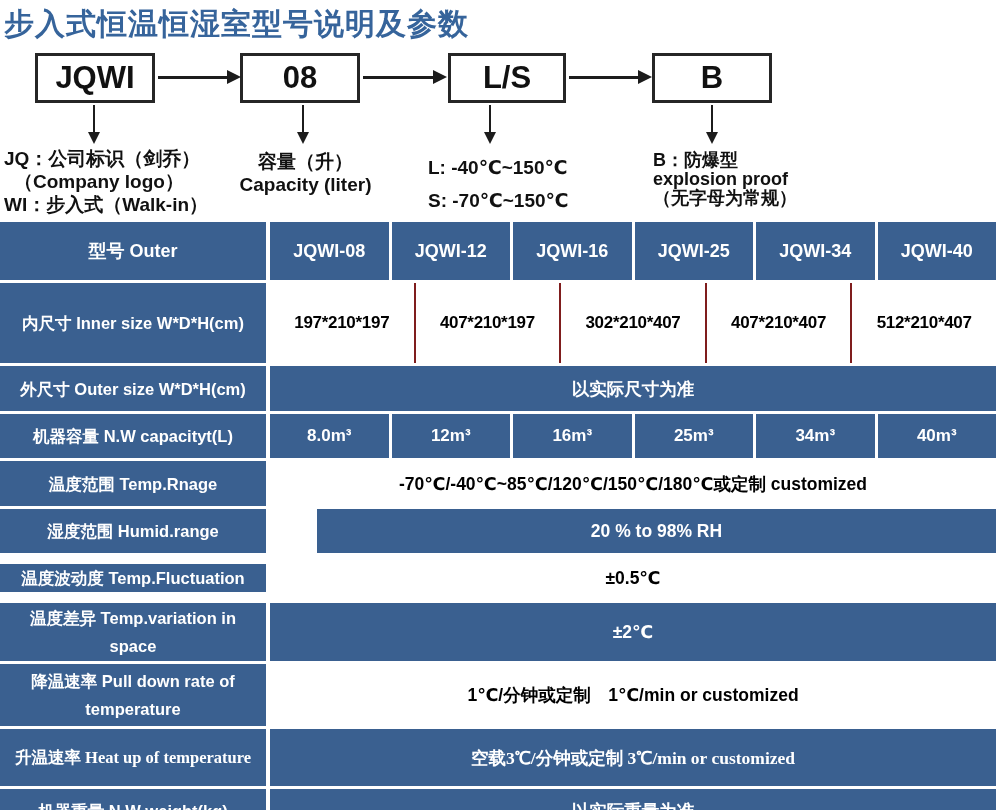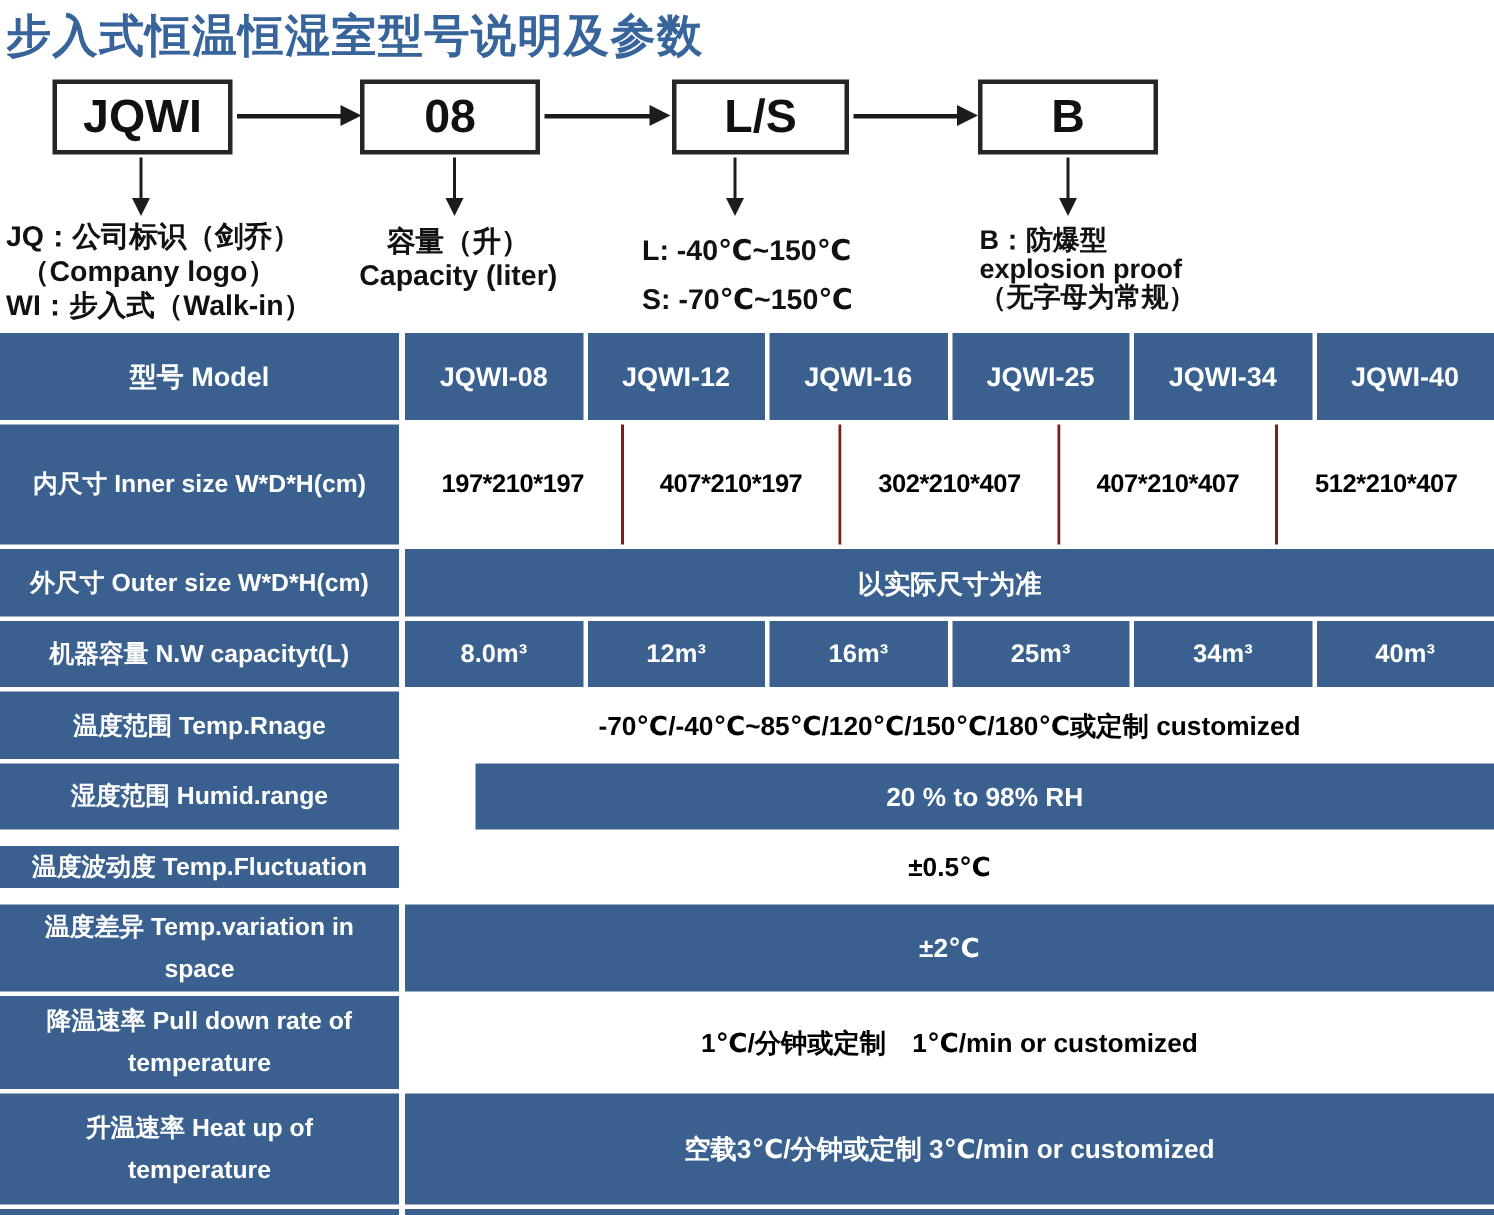--- a/index.html
+++ b/index.html
@@ -58,21 +58,21 @@
   .white-m { background:#fff; color:#000; }
   .r-header   { height:58px; } .r-header .tlabel, .r-header .tcell { font-size:18px; }
   .r-inner    { height:80px; } .r-inner .tcell { font-size:17px; letter-spacing:-0.3px; }
   .r-outer    { height:45px; }
   .r-capacity { height:44px; }
   .r-temp     { height:45px; }
   .r-humid    { height:44px;gap:47px; }
   .r-fluct    { height:44px;align-items:center; }
   .r-variation{ height:58px; }
   .r-pulldown { height:62px; }
-  .r-heatup   { height:74px; }
+  .r-heatup   { height:57px;font-family:Liberation Serif, serif; }
   .r-weight   { height:44px; }
 </style>
 </head>
 <body>
 
 <div class="page">
 
   <div class="page-title">步入式恒温恒湿室型号说明及参数</div>
 
   <div class="fbox fbox-1">
@@ -112,21 +112,21 @@
   </div>
   <div class="fnote fnote-4">
     <div>B：防爆型</div>
     <div>explosion proof</div>
     <div>（无字母为常规）</div>
   </div>
 
   <div class="spec-table">
 
     <div class="trow r-header blue">
-      <div class="tlabel">型号 Model</div>
+      <div class="tlabel">型号 Outer</div>
       <div class="tvals">
         <div class="tcell">JQWI-08</div>
         <div class="tcell">JQWI-12</div>
         <div class="tcell">JQWI-16</div>
         <div class="tcell">JQWI-25</div>
         <div class="tcell">JQWI-34</div>
         <div class="tcell">JQWI-40</div>
       </div>
     </div>
 

